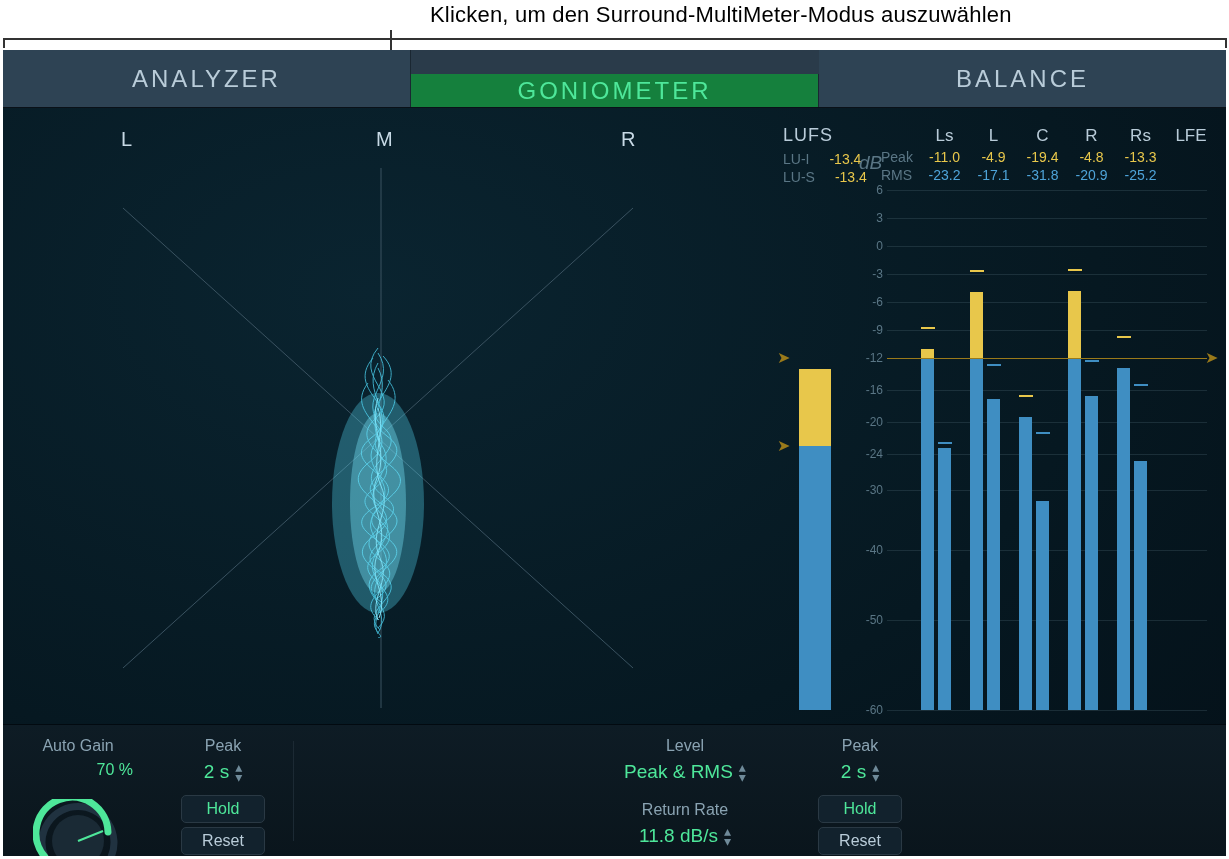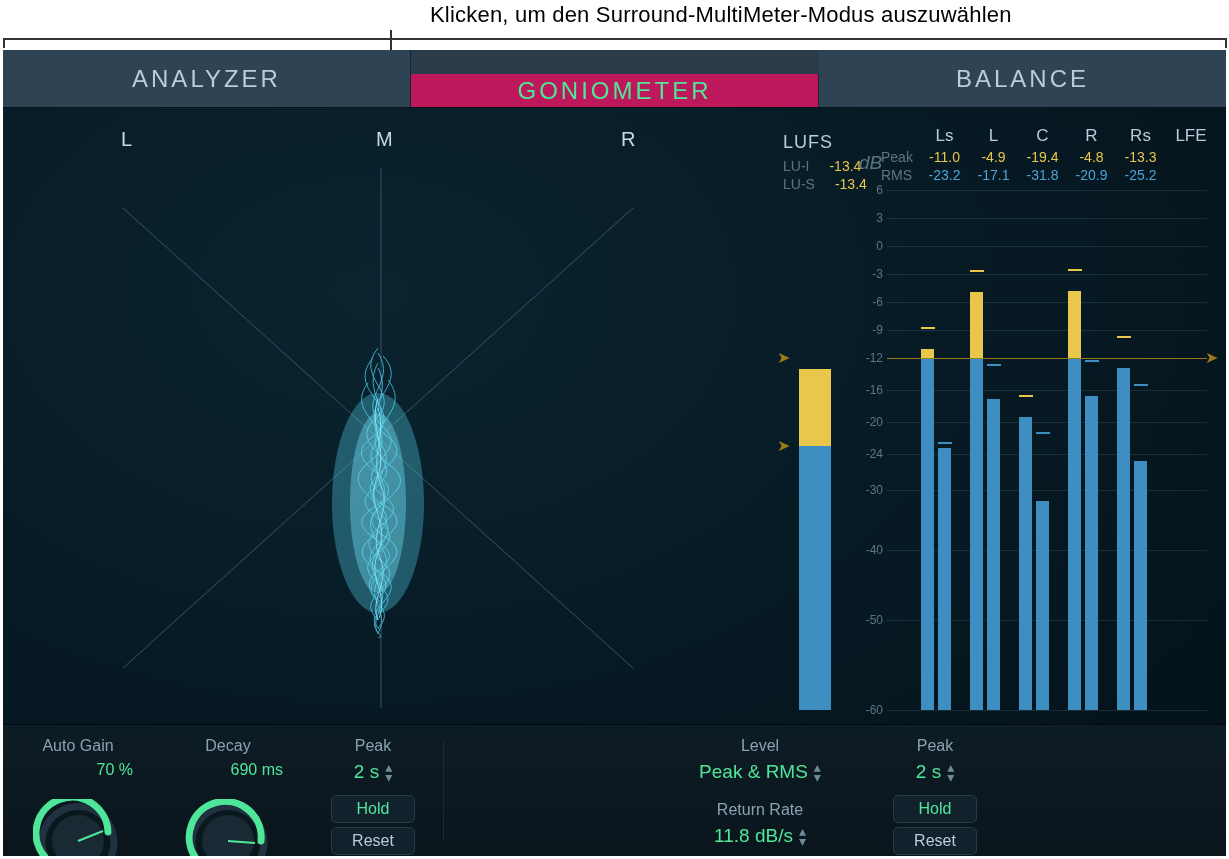--- a/index.html
+++ b/index.html
@@ -62,21 +62,21 @@
     justify-content: center;
     font-size: 24px;
     letter-spacing: 3px;
     color: #b9ccd9;
     background: #2e4354;
     border-right: 1px solid #1a2732;
     cursor: pointer;
   }
   .tab:last-child { border-right: none; }
   .tab.active {
-    background: #be185d;
+    background: #15803d;
     color: #4ee79a;
     margin-top: 24px;
   }
 
   
   .main {
     position: relative;
     height: 616px;
   }
 
@@ -93,21 +93,21 @@
   .gonio-trace {
     position:absolute; left:280px; top:230px; width:190px; height:300px;
     pointer-events:none;
   }
 
   
   .meters {
     position: absolute;
     left: 770px; top: 0; width: 453px; height: 616px;
   }
-  .lufs-block { position:absolute; left:10px; top:24px; font-size:15px; color:#b9ccd9; }
+  .lufs-block { position:absolute; left:10px; top:17px; font-size:15px; color:#b9ccd9; }
   .lufs-title { font-size:18px; letter-spacing:1px; margin-bottom:4px; }
   .lufs-row { display:flex; gap:20px; font-size:14px; color:#5a7685; line-height:18px; }
   .lufs-val { color:#e8c74b; }
   .db-label { position:absolute; left:86px; top:44px; color:#5a7685; font-size:19px;font-style:italic;}
   .pr-block { position:absolute; left:108px; top:40px; font-size:14px; color:#5a7685; }
   .pr-row { line-height:18px; }
 
   .ch-headers { position:absolute; left:147px; top:18px; display:flex; font-size:17px; color:#b9ccd9; }
   .ch-col { width:49px; text-align:center; }
   .ch-col.lfe { width:52px; }
@@ -342,33 +342,20 @@
       <div class="knob">
         <svg width="90" height="70">
           <path d="M12 58 A36 36 0 1 1 78 58" fill="none" stroke="#203240" stroke-width="7" stroke-linecap="round"></path>
           <path d="M12 58 A36 36 0 1 1 75 33" fill="none" stroke="#4ee79a" stroke-width="7" stroke-linecap="round"></path>
           <circle cx="45" cy="42" r="26" fill="#1a2a35"></circle>
           <line x1="45" y1="42" x2="70" y2="32" stroke="#4ee79a" stroke-width="2"></line>
         </svg>
       </div>
     </div>
 
-    <div class="section knob-block">
-      <div class="sec-title">Decay</div>
-      <div class="knob-val">690 ms</div>
-      <div class="knob">
-        <svg width="90" height="70">
-          <path d="M12 58 A36 36 0 1 1 78 58" fill="none" stroke="#203240" stroke-width="7" stroke-linecap="round"></path>
-          <path d="M12 58 A36 36 0 1 1 78 42" fill="none" stroke="#4ee79a" stroke-width="7" stroke-linecap="round"></path>
-          <circle cx="45" cy="42" r="26" fill="#1a2a35"></circle>
-          <line x1="45" y1="42" x2="72" y2="44" stroke="#4ee79a" stroke-width="2"></line>
-        </svg>
-      </div>
-
-    </div>
 
     <div class="section param-block">
       <div class="sec-title">Peak</div>
       <div class="param-val">
         <span>2 s</span>
         <span class="stepper-icon">
             <span>▴</span>
             <span>▾</span>
           </span>
       </div>

